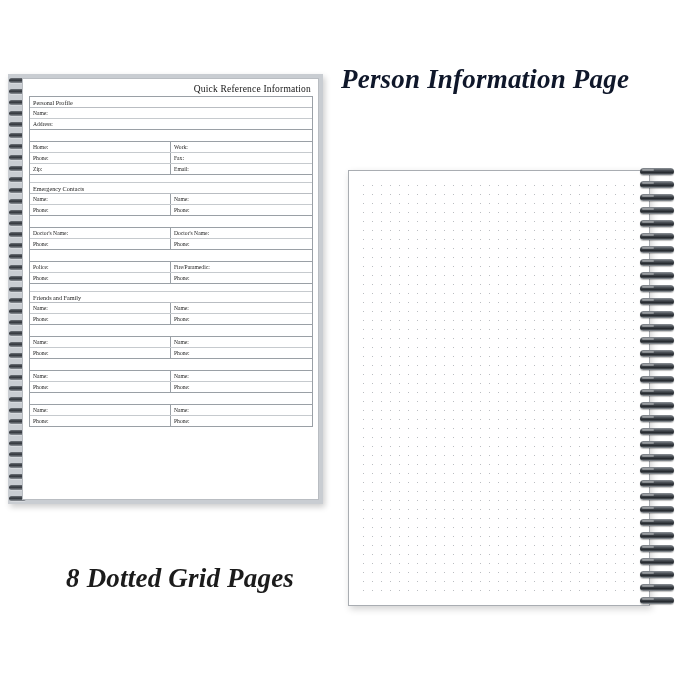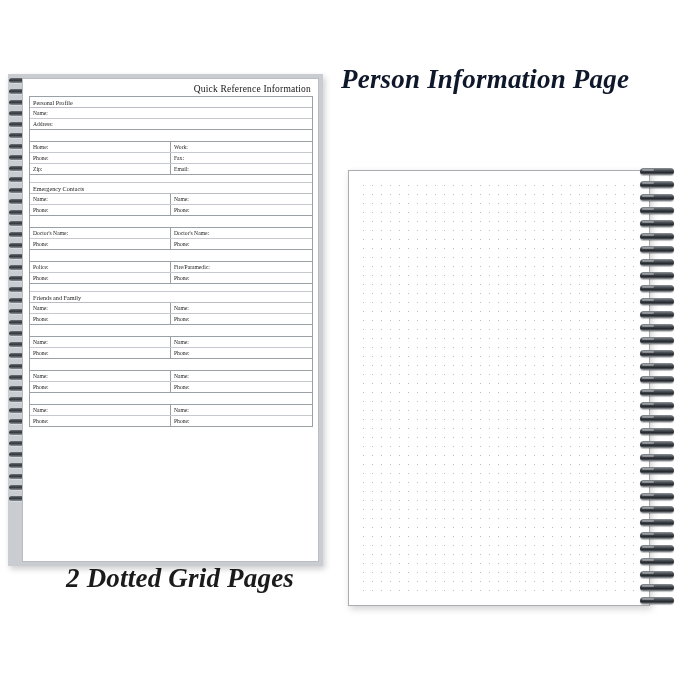--- a/index.html
+++ b/index.html
@@ -46,21 +46,21 @@
     letter-spacing: 0.2px;
     white-space: nowrap;
   }
 
   
   .notebook-left {
     position: absolute;
     left: 8px;
     top: 74px;
     width: 315px;
-    height: 492px;
+    height: 430px;
     background: #c9cdd2;
     box-shadow: 2px 3px 6px rgba(0,0,0,0.20);
   }
   .notebook-left .page {
     position: absolute;
     left: 14px;
     top: 4px;
     right: 4px;
     bottom: 4px;
     background: #ffffff;
@@ -179,21 +179,21 @@
     border-radius: 2px;
   }
 </style>
 </head>
 <body>
 
 <div class="stage">
 
   <div class="headline-right">Person Information Page</div>
 
-  <div class="headline-bottom">2 Dotted Grid Pages</div>
+  <div class="headline-bottom">8 Dotted Grid Pages</div>
 
   <div class="notebook-left">
     <div class="spiral-left" id="spiral-left">
         <div class="coil-l" style="top: 4px;"></div>
         <div class="coil-l" style="top: 15px;"></div>
         <div class="coil-l" style="top: 26px;"></div>
         <div class="coil-l" style="top: 37px;"></div>
         <div class="coil-l" style="top: 48px;"></div>
         <div class="coil-l" style="top: 59px;"></div>
         <div class="coil-l" style="top: 70px;"></div>

